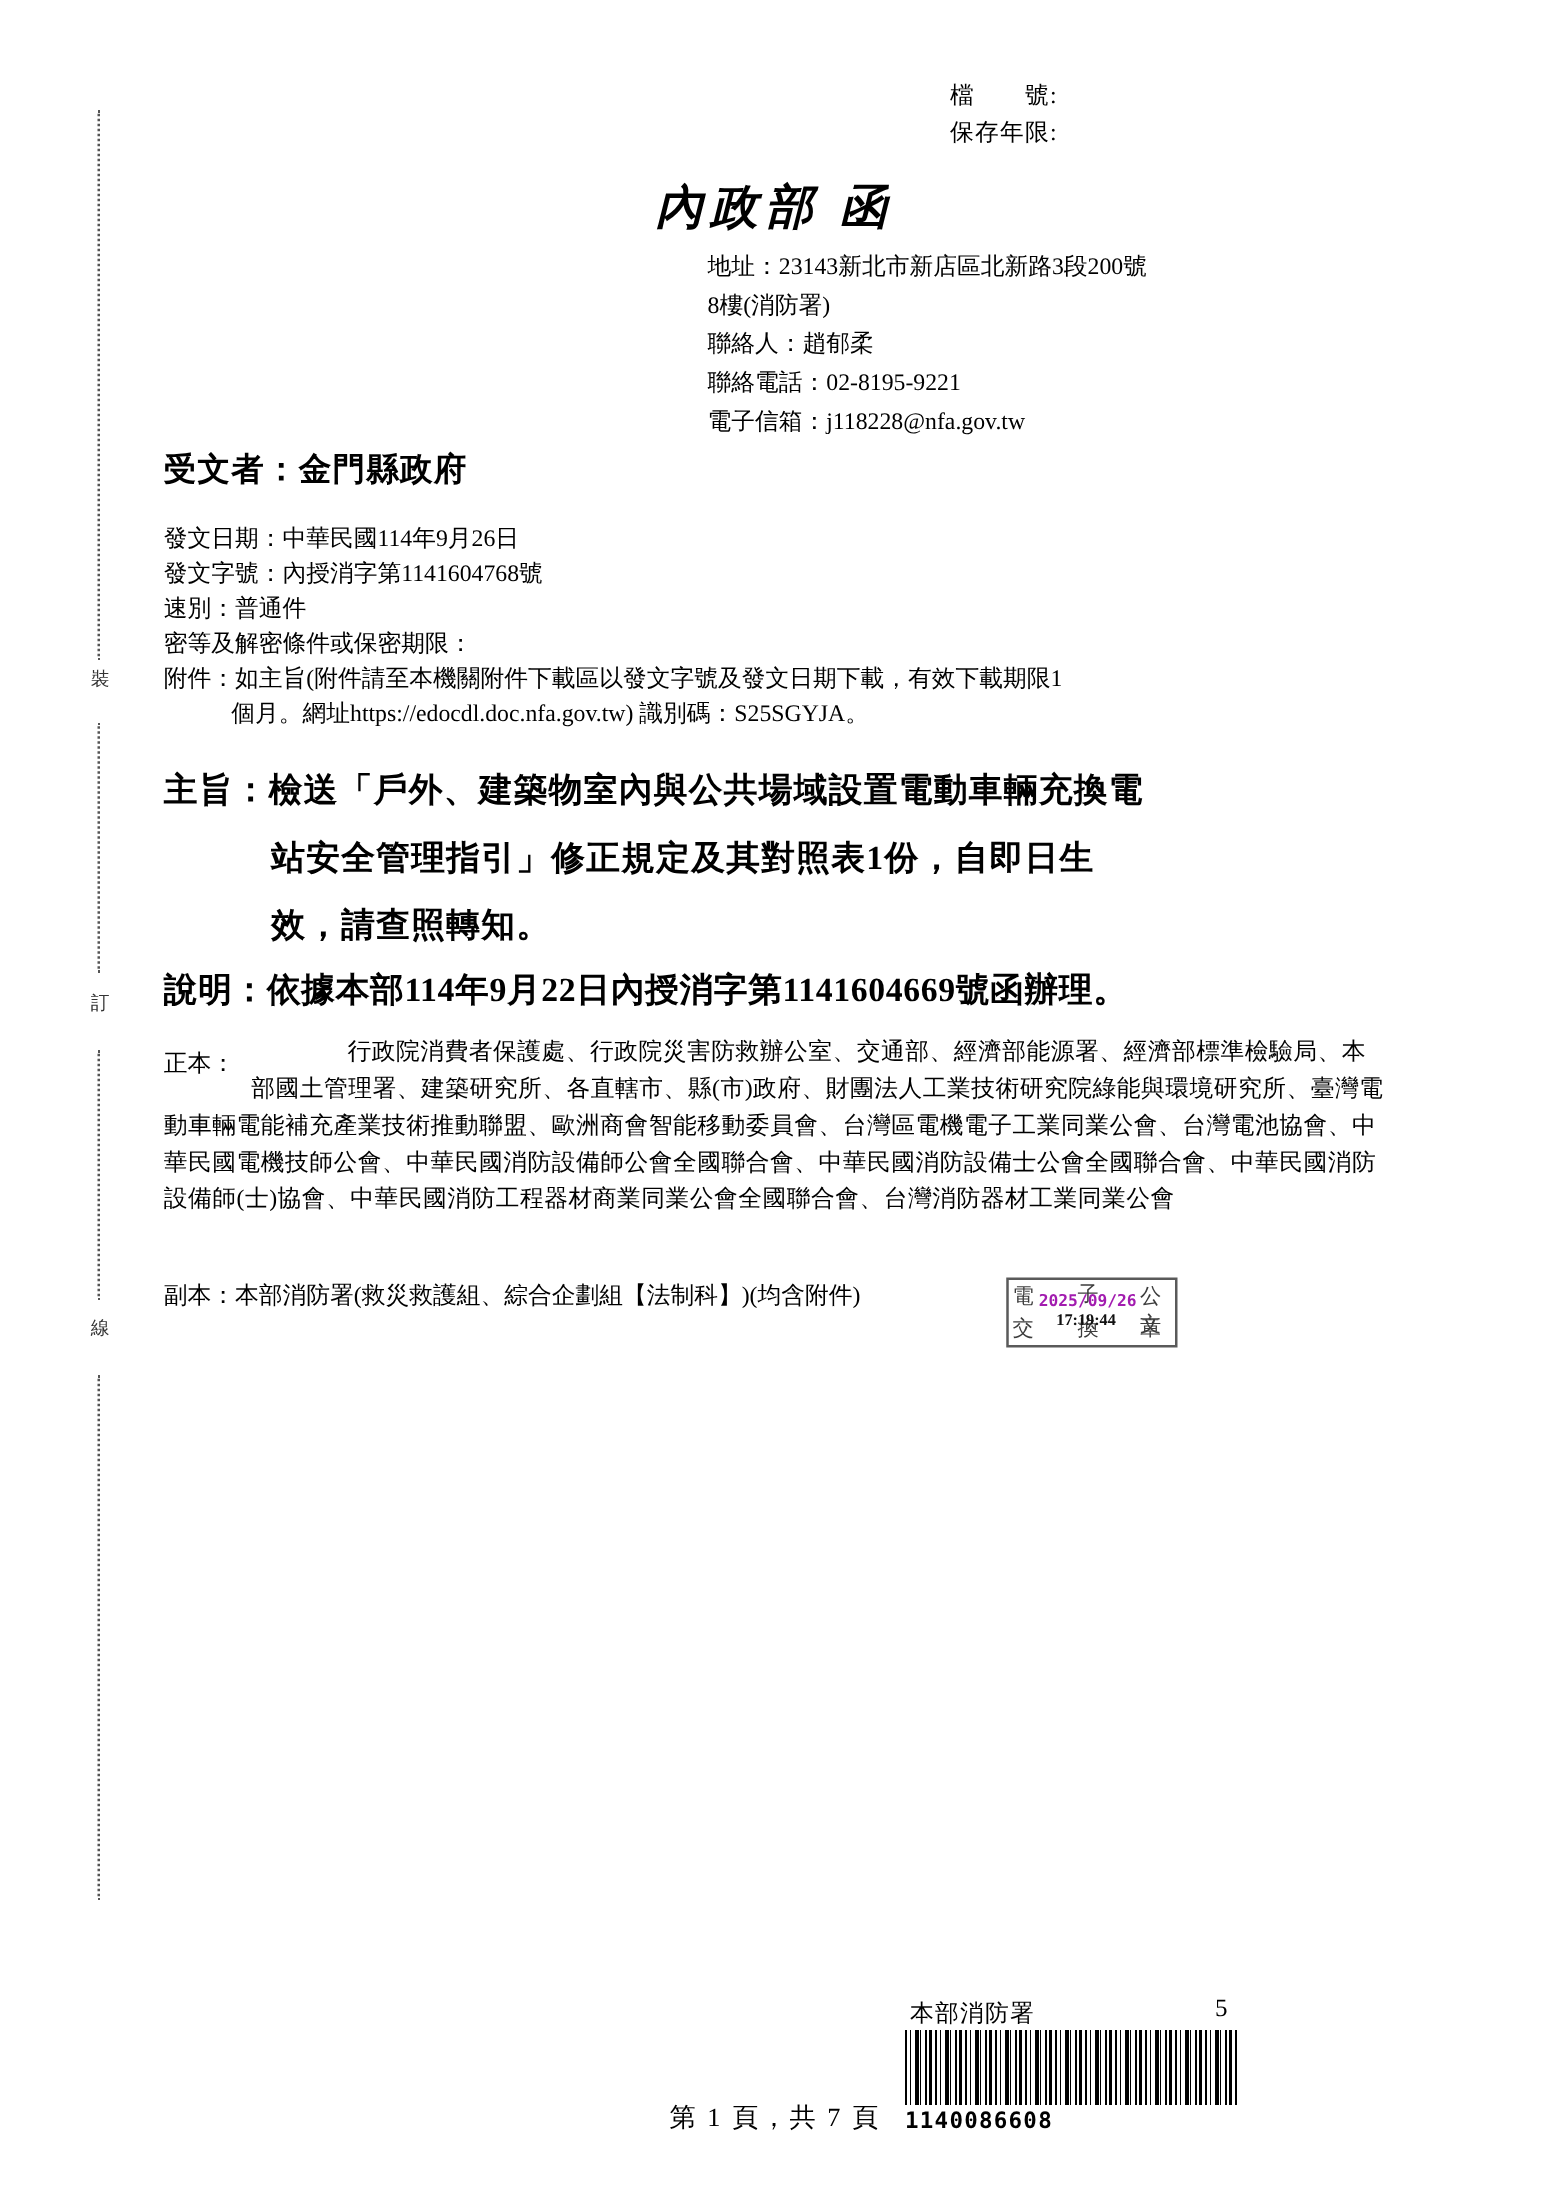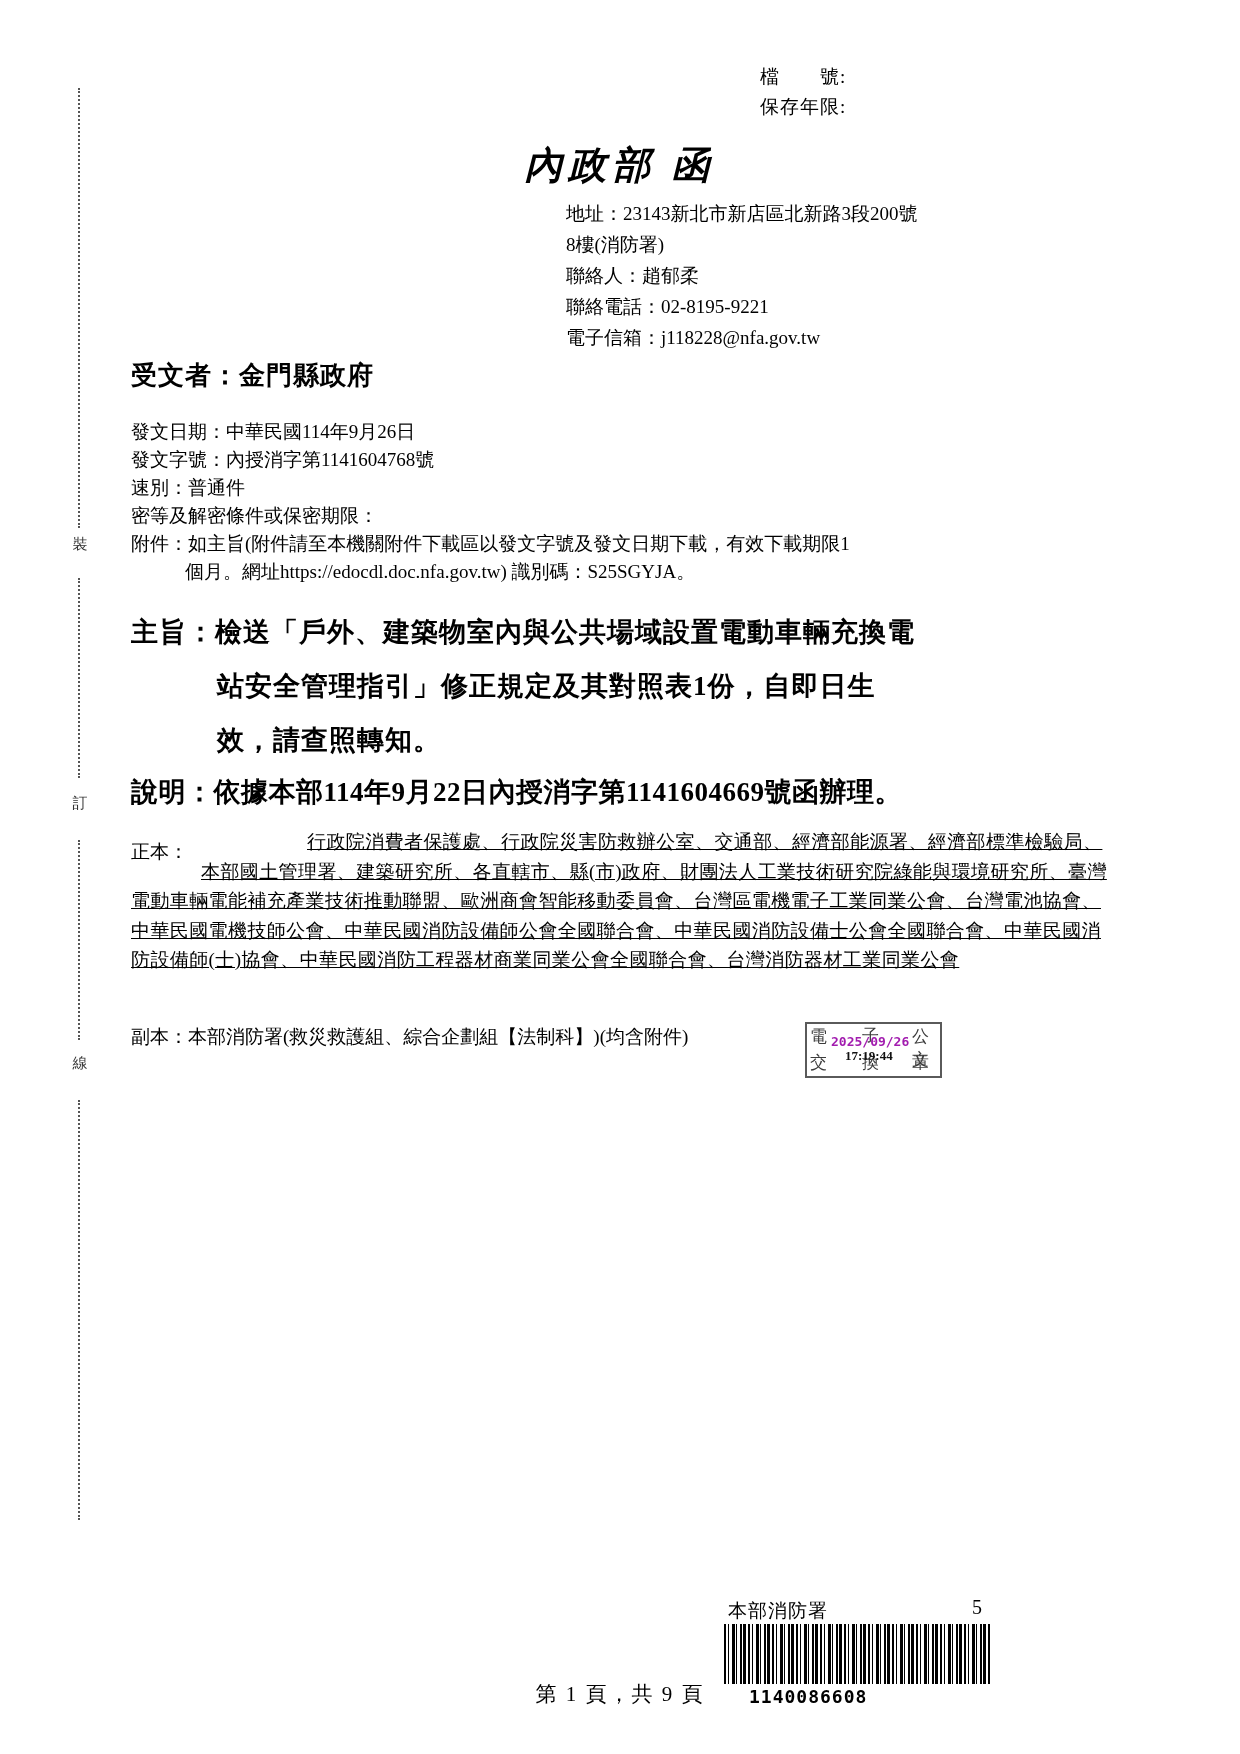--- a/index.html
+++ b/index.html
@@ -137,23 +137,22 @@
   .dist {
     position: absolute;
     left: 131px;
     top: 827px;
     font-size: 19px;
     line-height: 29.5px;
     width: 980px;
   }
   .dist .head { float: left; width: 70px; margin-top: 10px; }
   .dist .body {
-    margin-left: 106px;
+    margin-left: 77px;
     letter-spacing: 0.4px;
-    text-decoration: underline;
   }
   .cc {
     position: absolute;
     left: 131px;
     top: 1022px;
     font-size: 19px;
     line-height: 29px;
     white-space: nowrap;
   }
 
@@ -239,21 +238,20 @@
       #000 16px, #000 18px, #fff 18px, #fff 19px,
       #000 19px, #000 22px, #fff 22px, #fff 24px
     );
   }
   .barcode-num {
     margin-top: 2px;
     font-family: "DejaVu Sans Mono", monospace;
     font-size: 18px;
     font-weight: bold;
     letter-spacing: 1px;
-    margin-left: 25px;
   }
 </style>
 </head>
 <body>
 
 <div class="page">
 
   <div class="rail rail-a"></div>
   <div class="rail rail-b"></div>
   <div class="rail rail-c"></div>
@@ -315,15 +313,15 @@
     <span class="dt">2025/09/26</span>
     <span class="tm">17:19:44</span>
   </div>
 
   <div class="unit">本部消防署</div>
   <div class="seq">5</div>
   <div class="barcode-wrap">
     <div class="barcode"></div>
     <div class="barcode-num">1140086608</div>
   </div>
-  <div class="pagefoot">第 1 頁，共 9 頁</div>
+  <div class="pagefoot">第 1 頁，共 7 頁</div>
 
 </div>
 
 </body></html>

